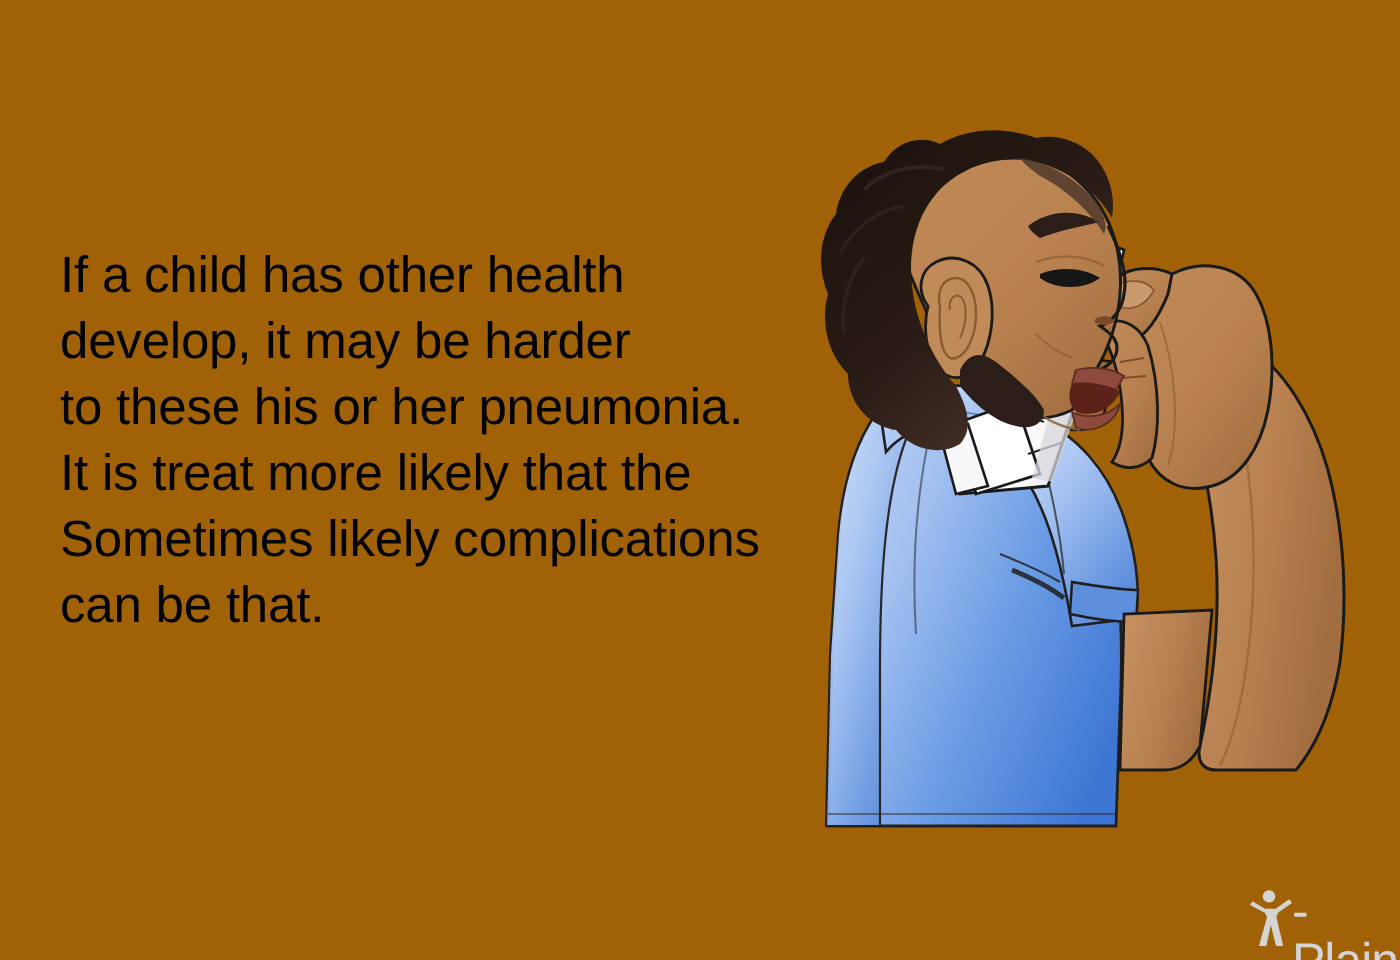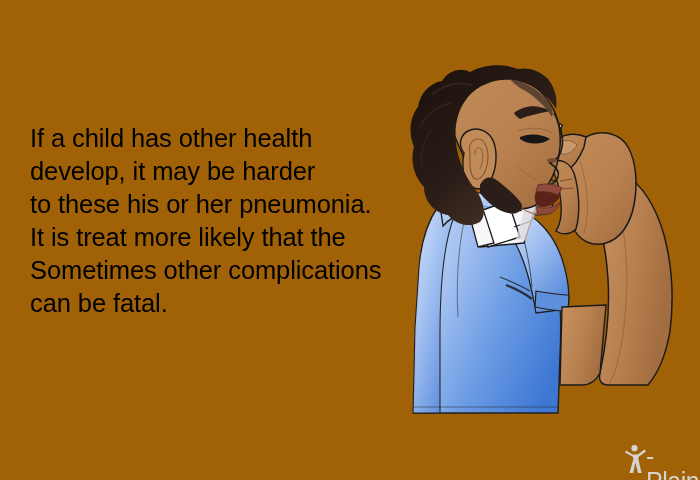--- a/index.html
+++ b/index.html
@@ -73,22 +73,22 @@
 </head>
 <body>
 
 <div id="page">
 
   <div id="text-block">
     <div class="text-line">If a child has other health</div>
     <div class="text-line">develop, it may be harder</div>
     <div class="text-line">to these his or her pneumonia.</div>
     <div class="text-line">It is treat more likely that the</div>
-    <div class="text-line">Sometimes other complications</div>
-    <div class="text-line">can be fatal.</div>
+    <div class="text-line">Sometimes likely complications</div>
+    <div class="text-line">can be that.</div>
   </div>
 
   <div id="illustration">
     <svg viewBox="0 0 290 370" xmlns="http://www.w3.org/2000/svg">
       <defs>
         <linearGradient id="shirtGrad" x1="0" y1="0.15" x2="1" y2="0.75">
           <stop offset="0%" stop-color="#BFD4F6"></stop>
           <stop offset="28%" stop-color="#A3C0F0"></stop>
           <stop offset="62%" stop-color="#6A9BE4"></stop>
           <stop offset="100%" stop-color="#3E77D3"></stop>

